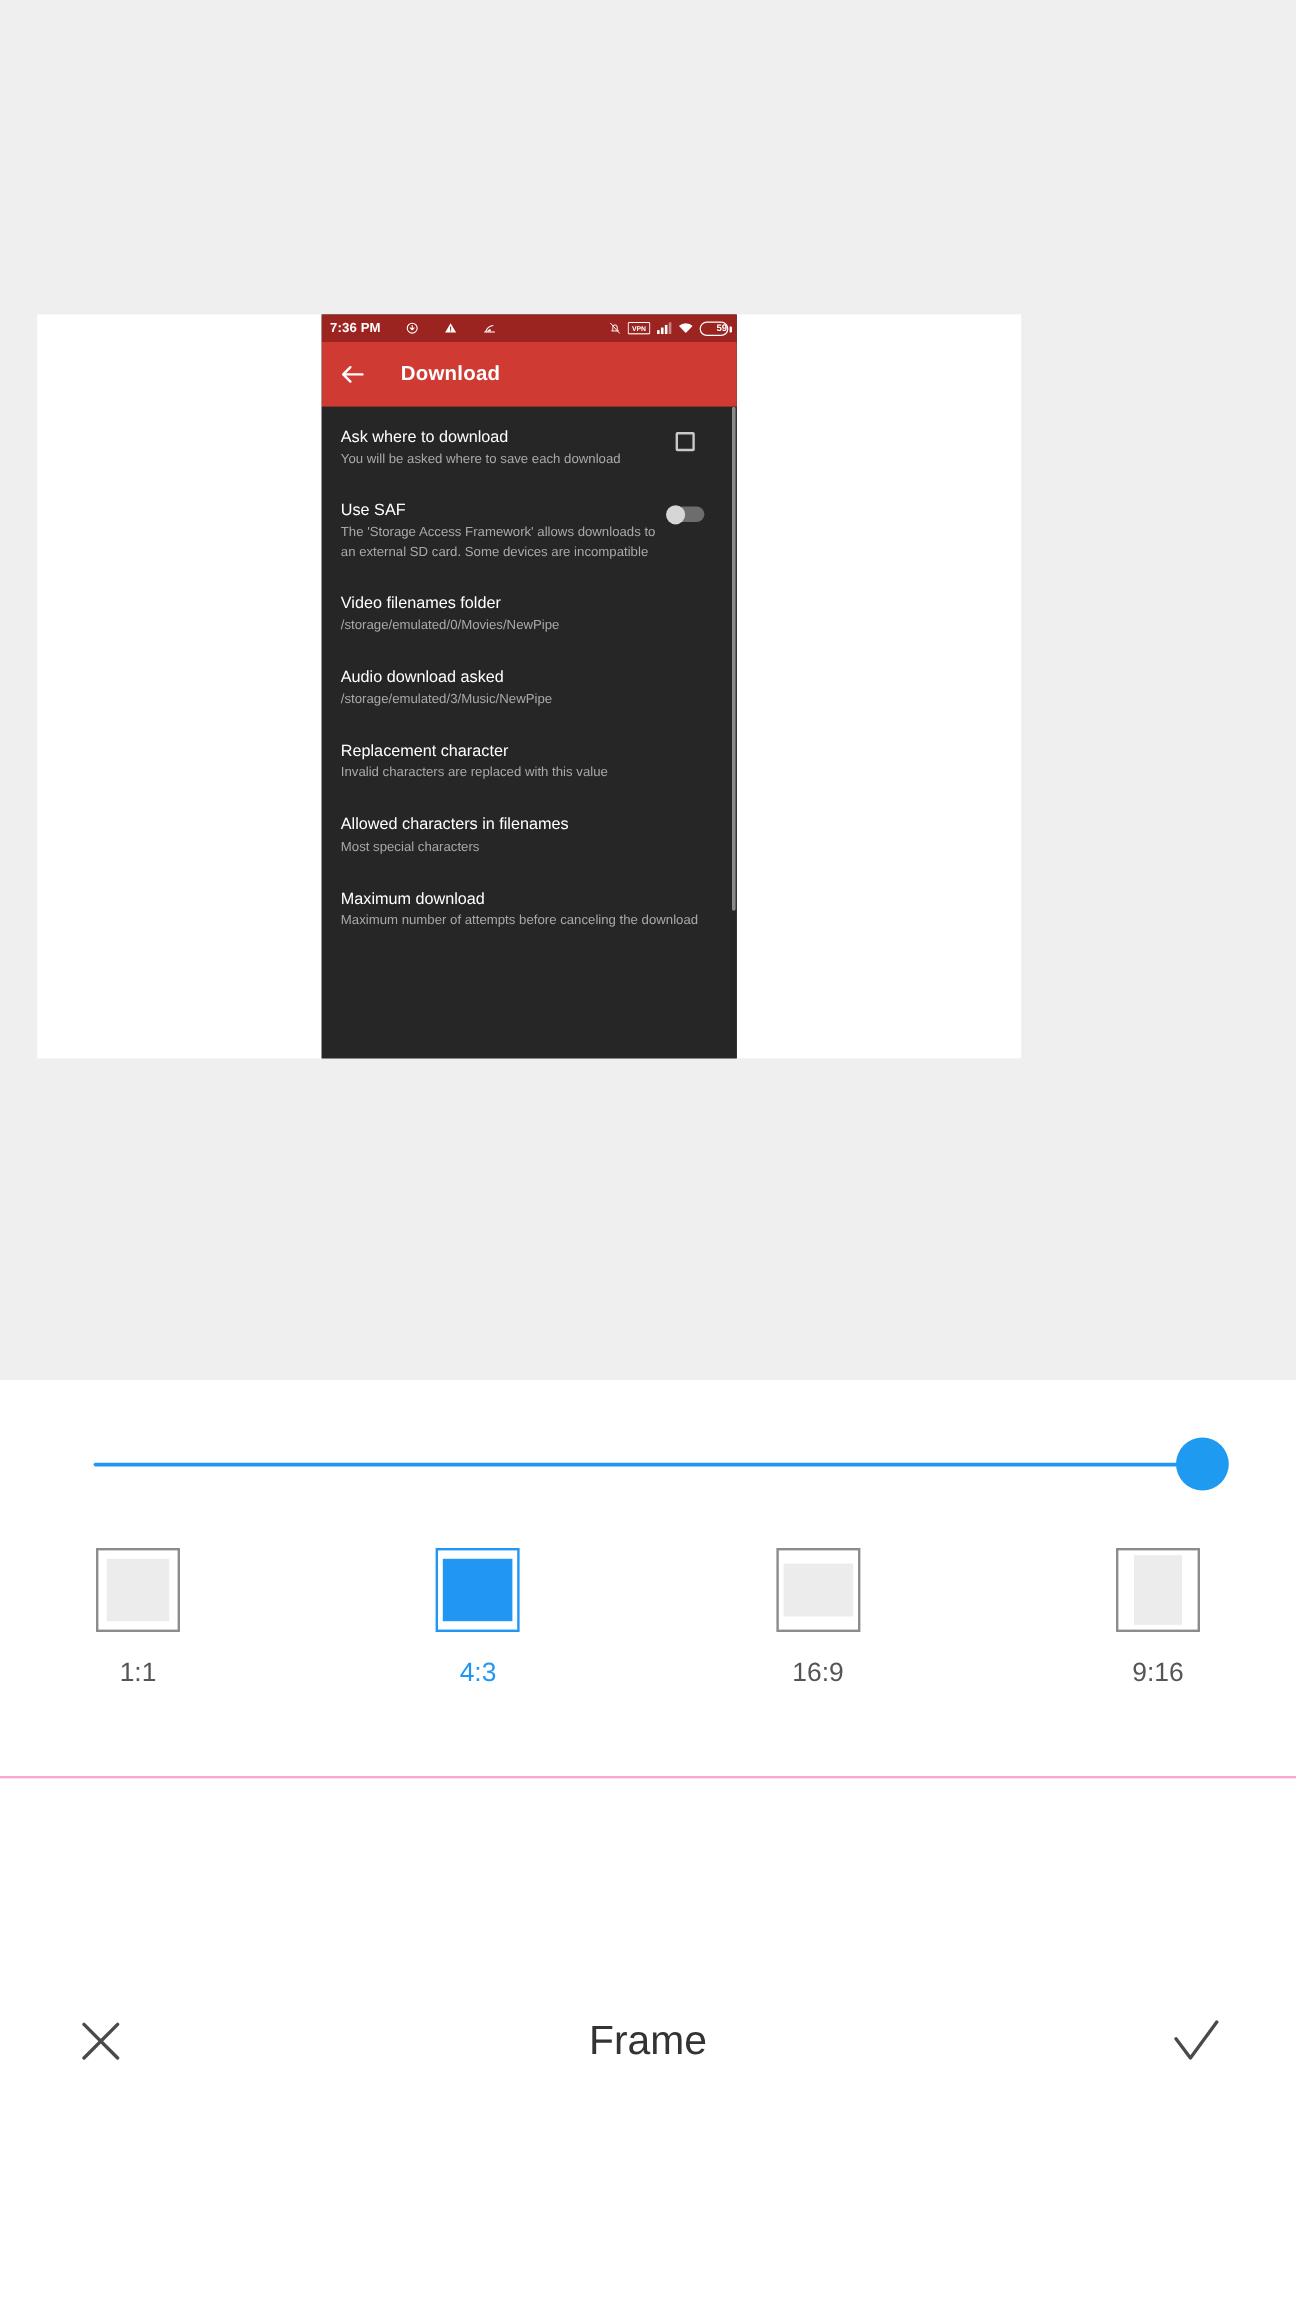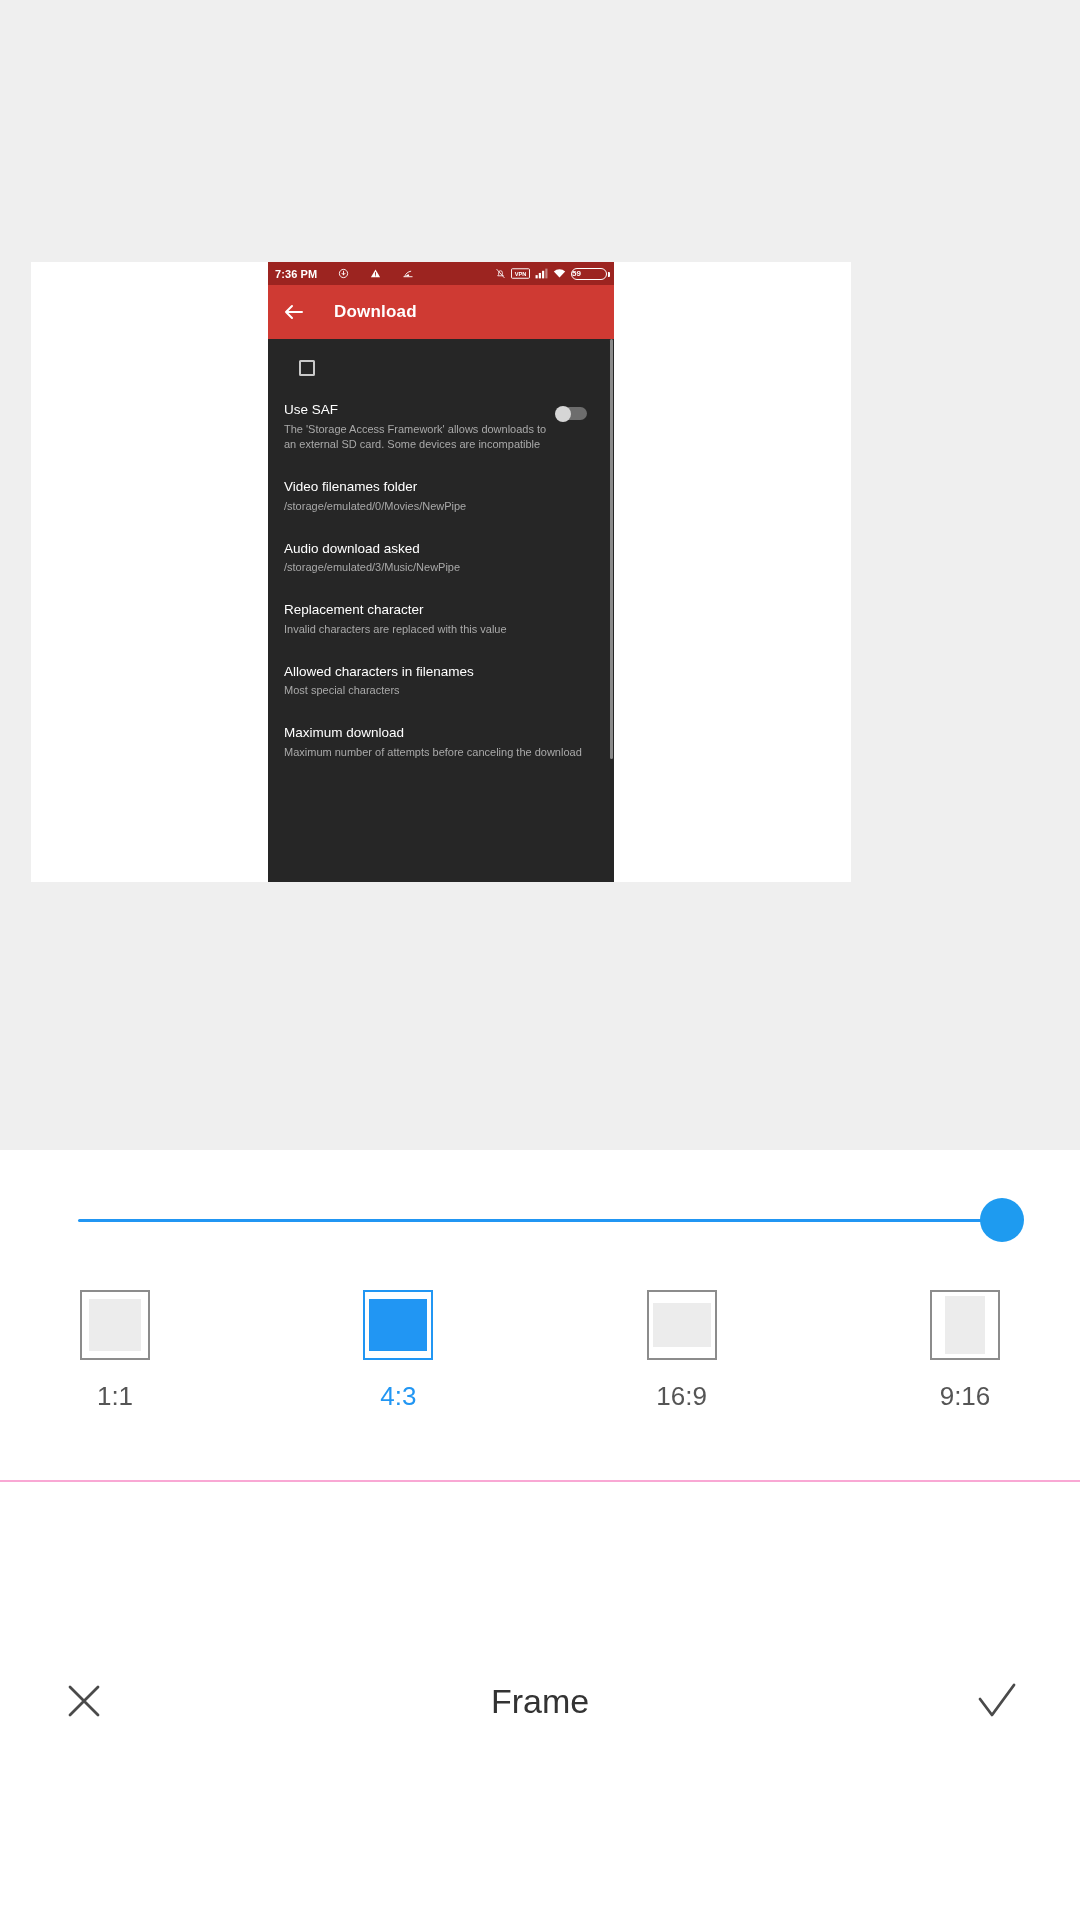--- a/index.html
+++ b/index.html
@@ -76,22 +76,22 @@
     margin-left: auto;
     display: flex;
     align-items: center;
     gap: 5px;
   }
   .sicon { display: block; }
   .batt {
     position: relative;
     display: flex;
     align-items: center;
-    justify-content: flex-start;
-    width: 36px;
+    justify-content: flex-end;
+    width: 24px;
     height: 12px;
     border: 1.3px solid #ffffff;
     border-radius: 6px;
     box-sizing: border-box;
   }
   .batt::after {
     content: "";
     position: absolute;
     right: -3.5px;
     top: 3px;
@@ -286,21 +286,21 @@
     justify-content: center;
     background: #ffffff;
   }
   .ratio-box.selected { border-color: #2196f3; }
   .ratio-inner {
     background: #ececec;
   }
   .ratio-box.selected .ratio-inner { background: #2196f3; }
   .ratio-label {
     margin-top: 23px;
-    font-size: 26px;
+    font-size: 22px;
     color: #555555;
     line-height: 1;
   }
   .ratio-item.selected .ratio-label { color: #2196f3; }
 
   
   .action-bar {
     position: absolute;
     left: 0;
     top: 330px;
@@ -384,20 +384,24 @@
         <div class="app-bar">
           <svg class="back-arrow" viewBox="0 0 24 24">
             <path d="M20 12H4M10 6l-6 6 6 6" fill="none" stroke="#ffffff" stroke-width="2" stroke-linecap="round" stroke-linejoin="round"></path>
           </svg>
           <span class="app-title">Download</span>
         </div>
 
         <div class="settings-list">
 
           <div class="pref">
+            <div class="pref-text">
+              <div class="pref-title">Ask where to download</div>
+              <div class="pref-summary">You will be asked where to save each download</div>
+            </div>
             <div class="pref-widget">
               <span class="checkbox"></span>
             </div>
           </div>
 
           <div class="pref">
             <div class="pref-text">
               <div class="pref-title">Use SAF</div>
               <div class="pref-summary">The 'Storage Access Framework' allows downloads to an external SD card. Some devices are incompatible</div>
             </div>

